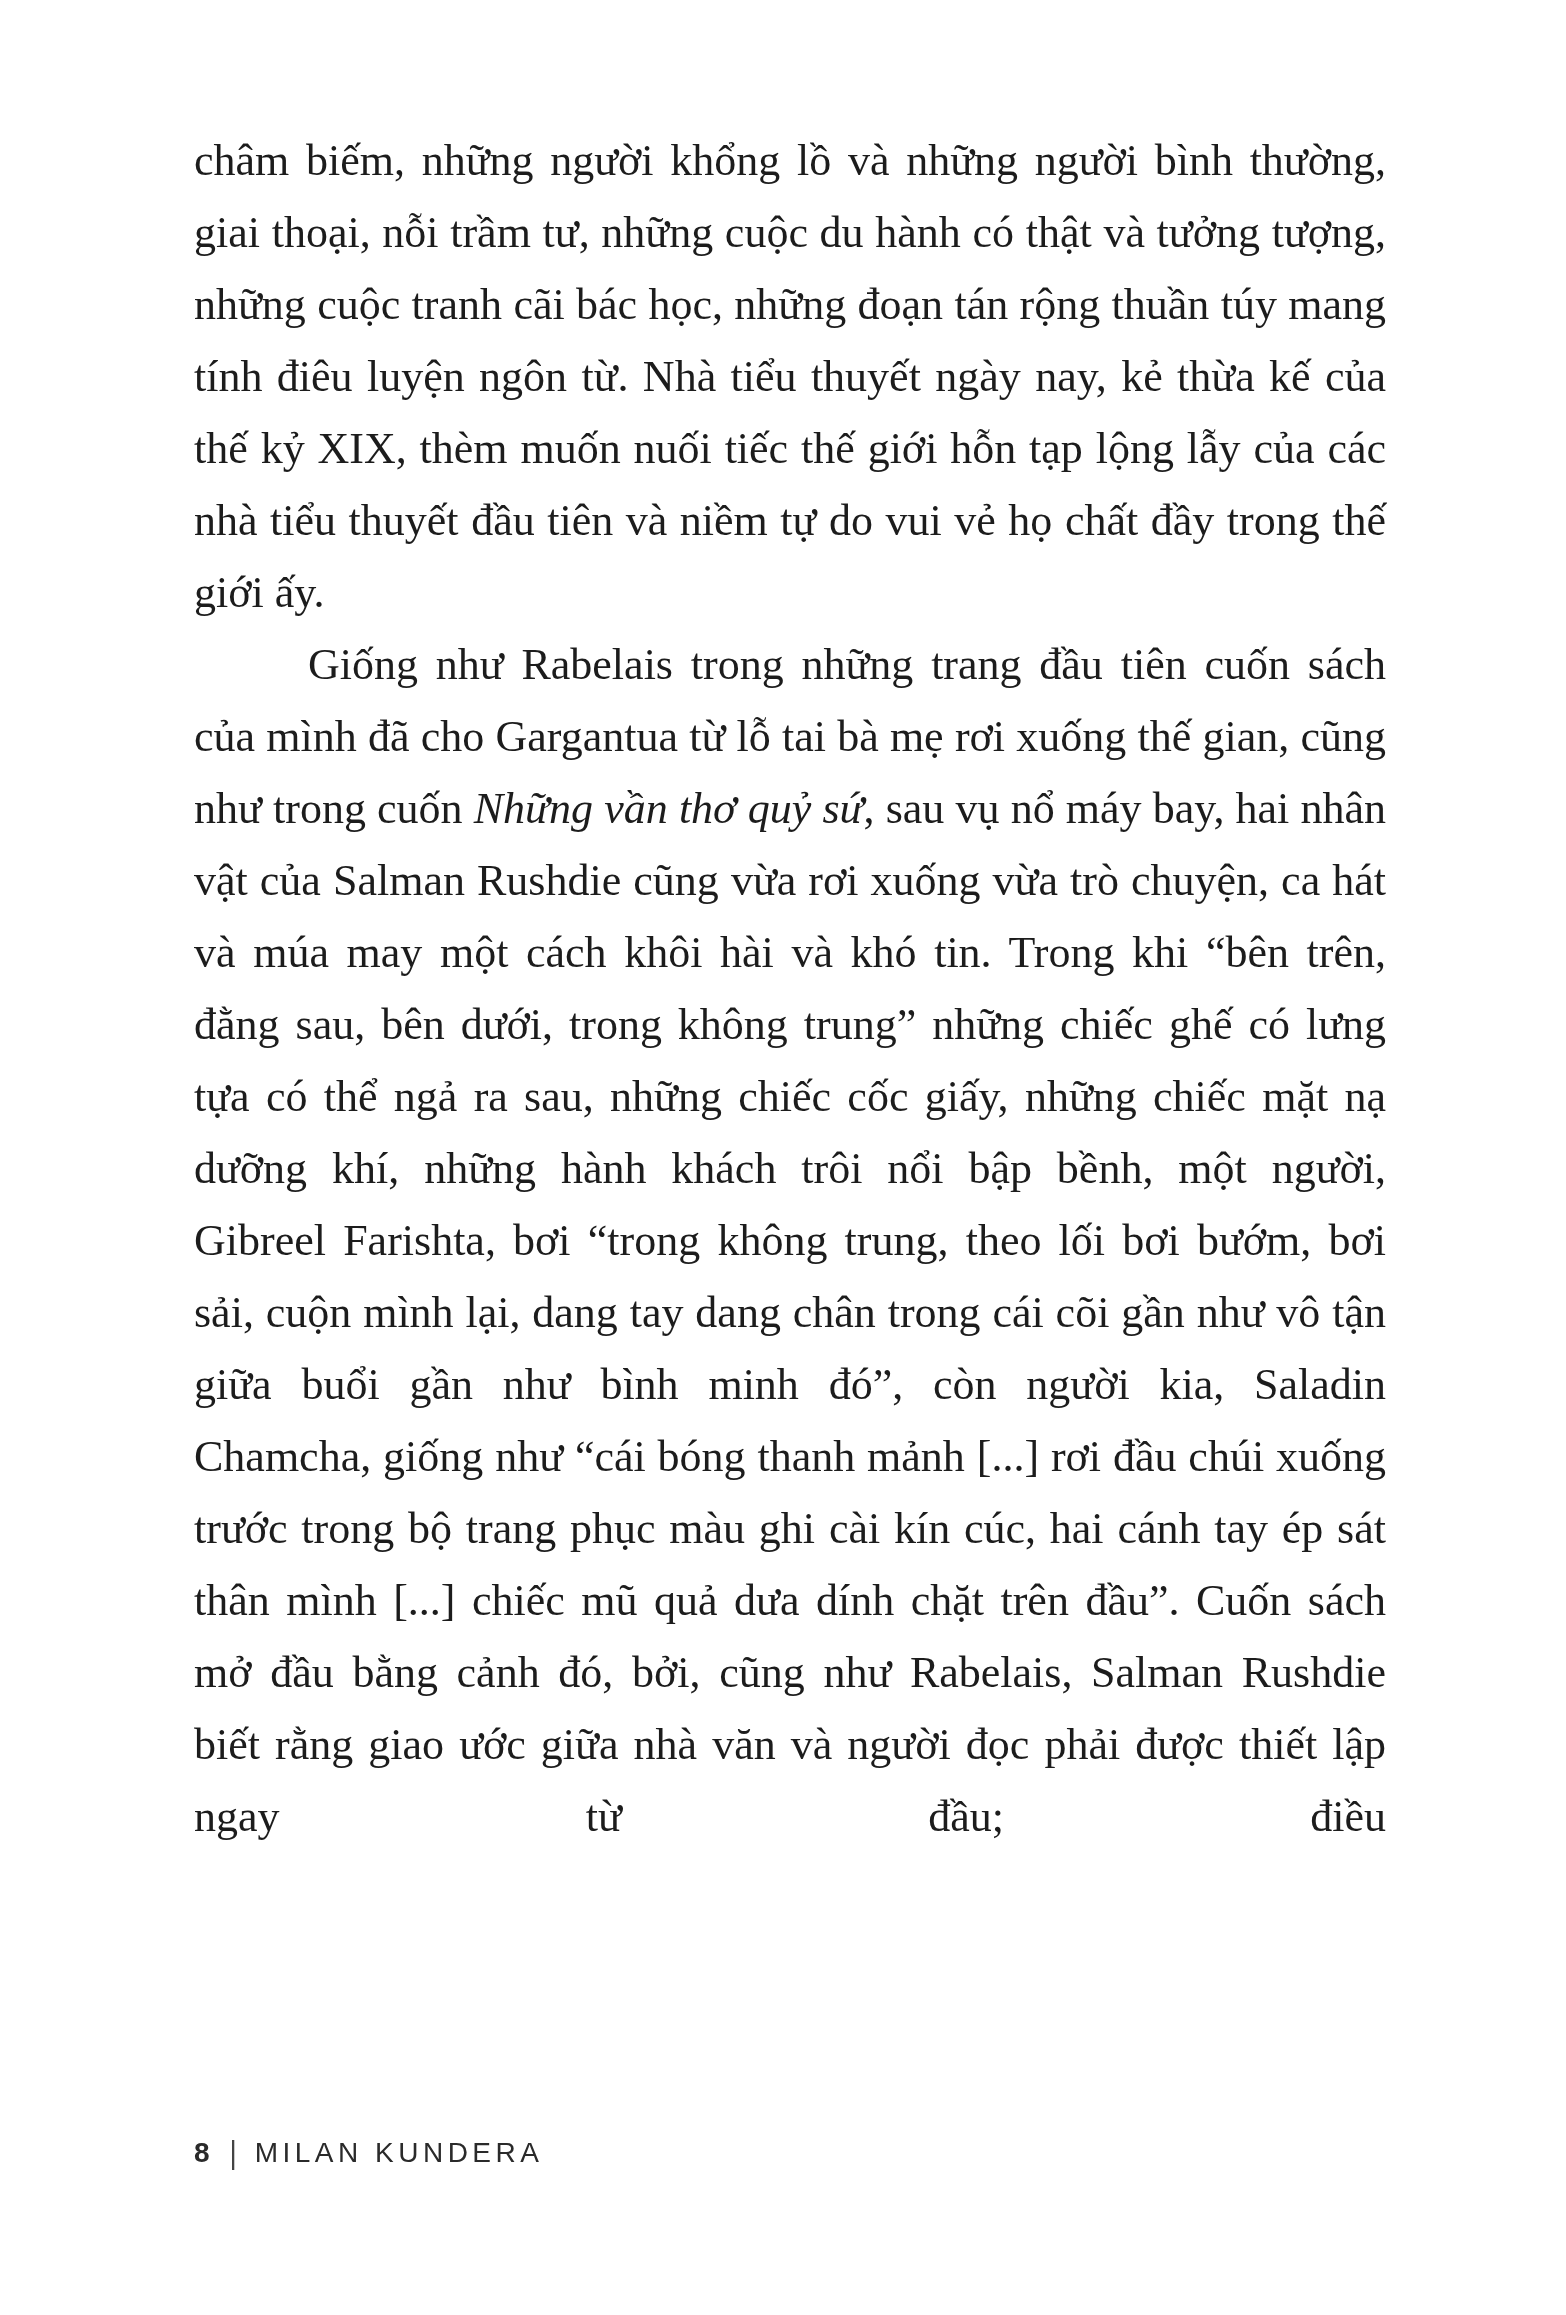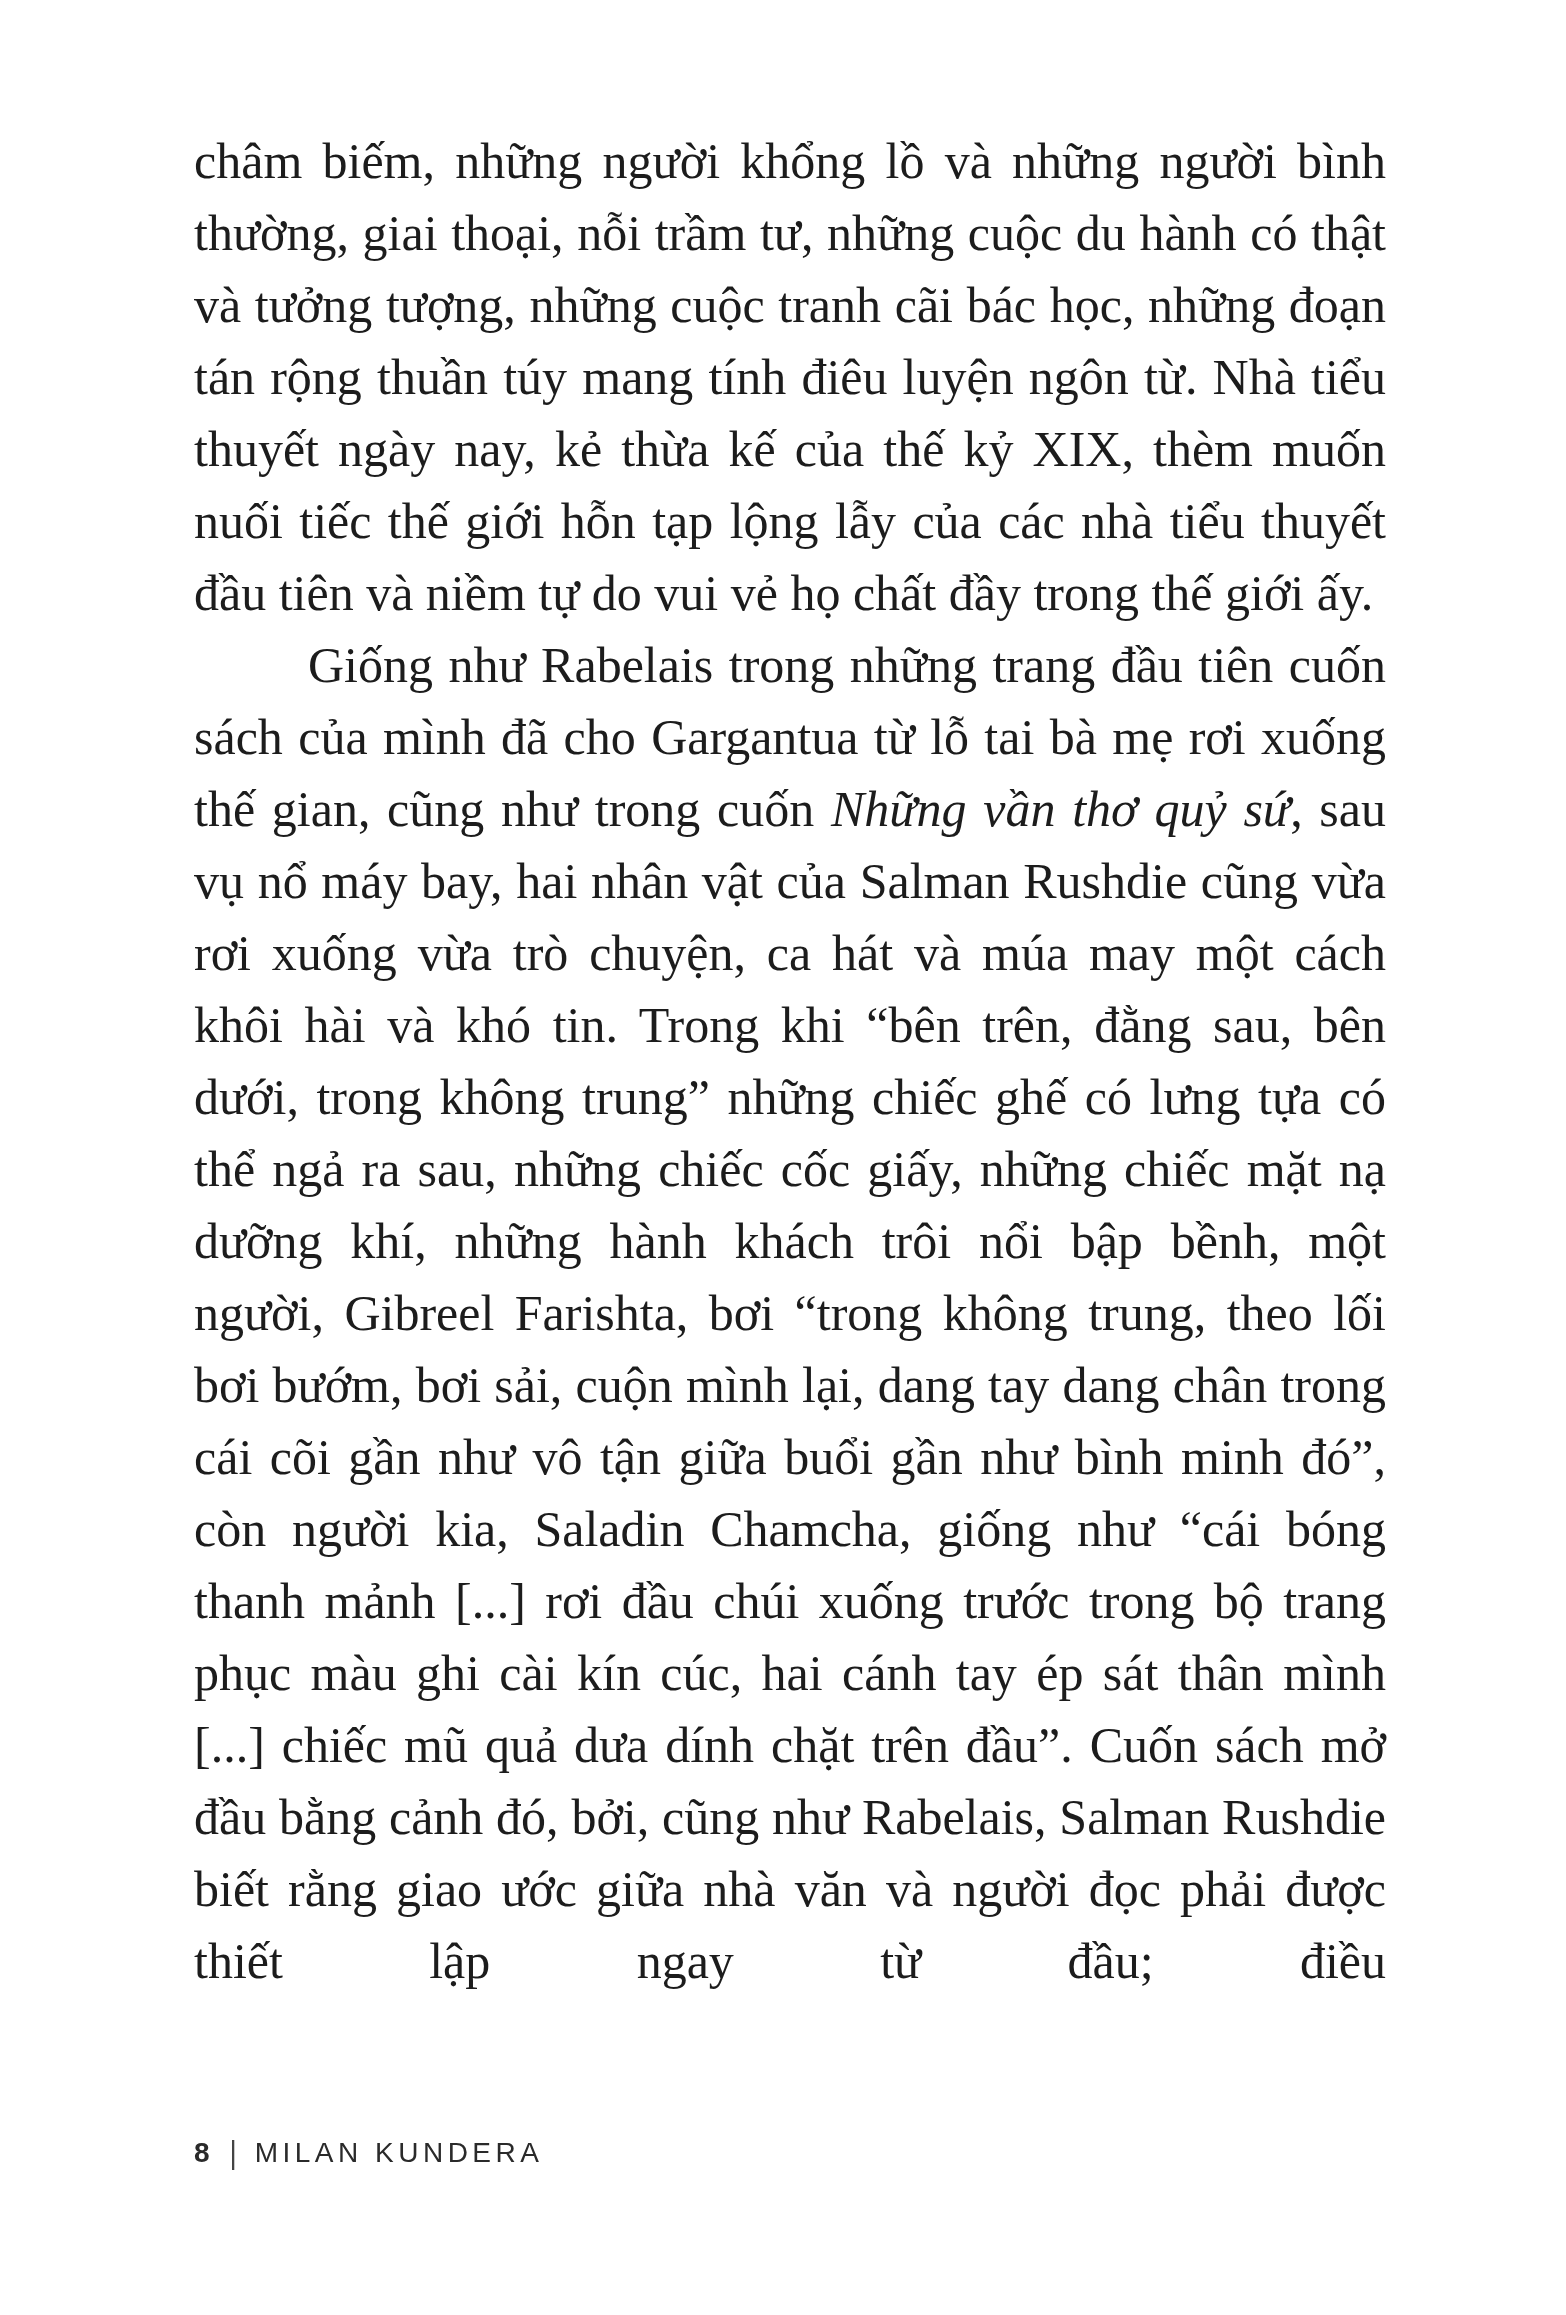--- a/index.html
+++ b/index.html
@@ -17,21 +17,21 @@
     position: absolute;
     inset: 0;
     background: #ffffff;
   }
   .body-text {
     position: absolute;
     left: 194px;
     top: 125px;
     width: 1192px;
     font-family: "Liberation Serif", "DejaVu Serif", serif;
-    font-size: 50px;
+    font-size: 44px;
     line-height: 72px;
     color: #1c1c1c;
     text-align: justify;
   }
   .para {
     margin: 0;
     padding: 0;
   }
   .para.indent {
     text-indent: 114px;

